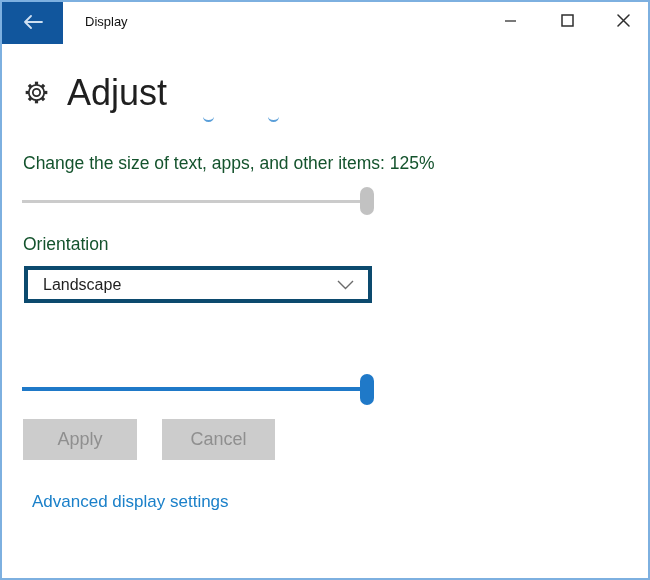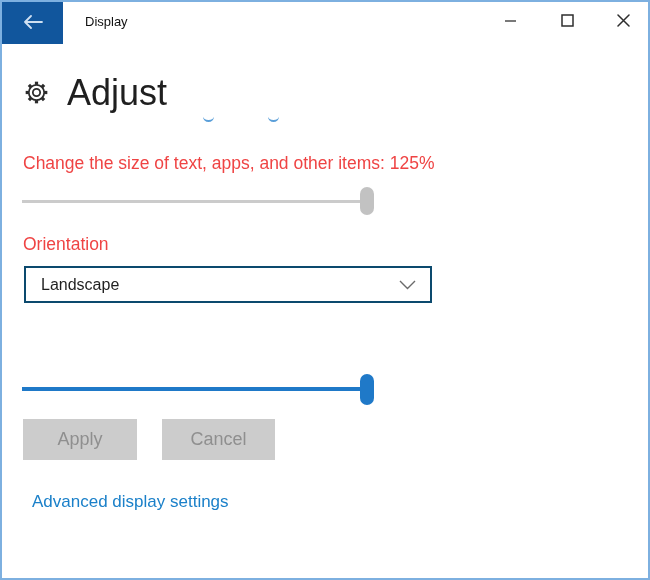--- a/index.html
+++ b/index.html
@@ -37,38 +37,38 @@
   .btn-close{left:604px;}
   
   .page-header{position:absolute;left:22px;top:72px;display:flex;align-items:flex-start;}
   .gear{margin-top:6px;}
   .page-title{font-size:36px;font-weight:300;color:#1f1f1f;margin-left:18px;letter-spacing:0;line-height:1.05;}
   
   .remnant{position:absolute;width:11px;height:6px;border-bottom:2px solid #5b9fd9;border-radius:0 0 9px 9px;}
   .remnant-1{left:201px;top:114px;}
   .remnant-2{left:266px;top:114px;}
   
-  .field-label{position:absolute;left:21px;font-size:17.5px;color:#ef4444;}
+  .field-label{position:absolute;left:21px;font-size:17.5px;color:#14532d;}
   .lbl-scaling{top:151px;}
   .lbl-orientation{top:232px;}
   .lbl-brightness{top:341px;}
   
   .slider{position:absolute;left:20px;width:352px;height:30px;cursor:pointer;}
   .slider-scaling{top:184px;}
   .slider-brightness{top:372px;}
   .track{position:absolute;left:0;top:13px;width:352px;height:4px;}
   .track-gray{background:var(--track-gray);height:3px;top:14px;}
   .track-blue{background:var(--slider-blue);}
   .thumb{position:absolute;top:0;width:14px;border-radius:7px;}
   .thumb-gray{height:28px;top:1px;background:var(--thumb-gray);}
   .thumb-blue{height:31px;background:var(--slider-blue);}
   
   .dropdown{
-    position:absolute;left:22px;top:264px;width:408px;height:37px;
-    background:#fff;border:2px solid #0c4a6e;
+    position:absolute;left:22px;top:264px;width:348px;height:37px;
+    background:#fff;border:4px solid #0c4a6e;
     display:flex;align-items:center;cursor:pointer;
   }
   .dropdown-value{font-size:16px;color:#1f1f1f;margin-left:15px;flex:1;}
   .dropdown .chev{margin-right:14px;}
   
   .action-btn{
     position:absolute;top:417px;height:41px;background:var(--disabled-button-bg);
     border:none;font-family:"Liberation Sans", sans-serif;
     font-size:18px;color:var(--disabled-button-text);cursor:pointer;
   }

